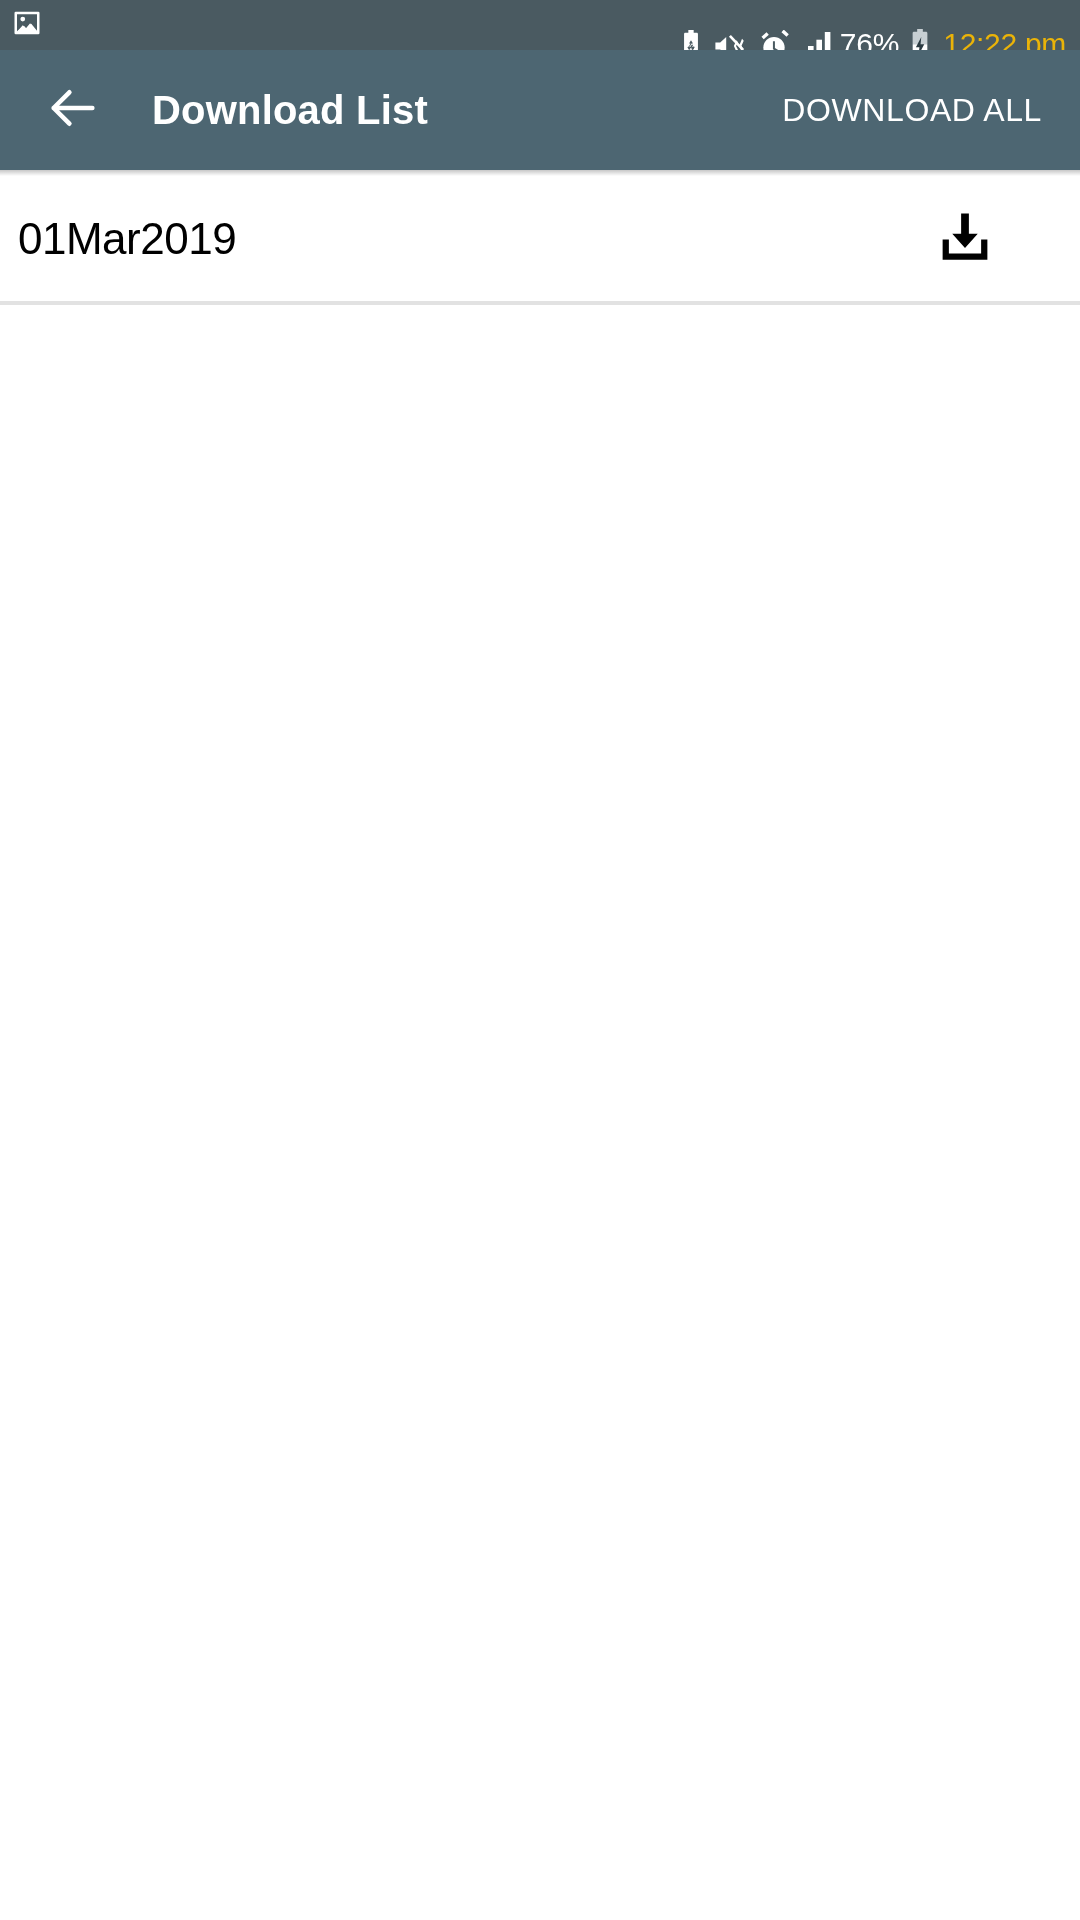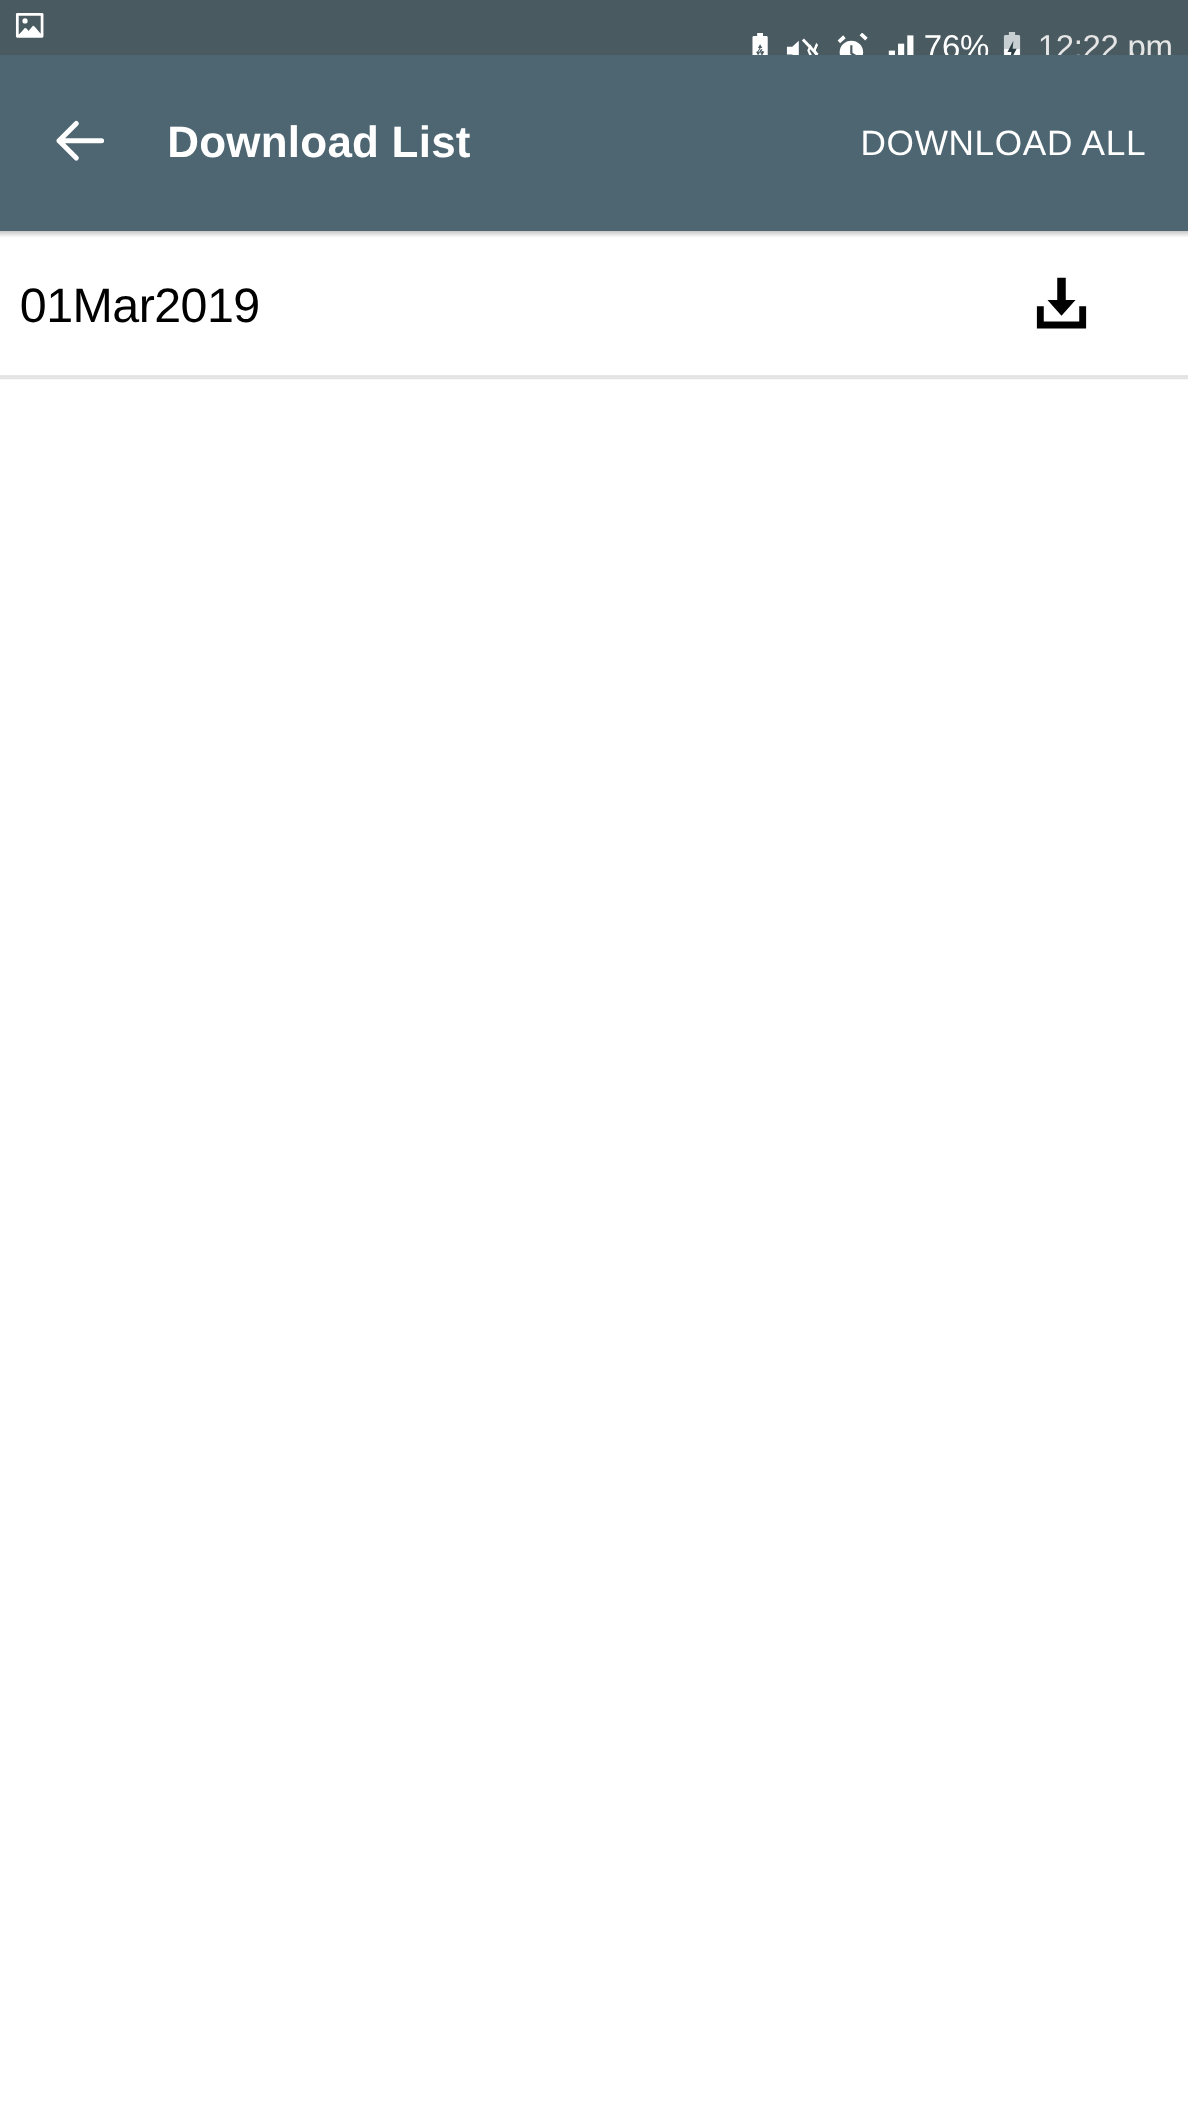--- a/index.html
+++ b/index.html
@@ -28,32 +28,32 @@
   }
   .status-right .sicon{ display:flex; align-items:center; }
   .battery-pct{
     color:#ffffff;
     font-size:30px;
     letter-spacing:-0.2px;
     line-height:1;
     font-weight:400;
   }
   .clock{
-    color:#e5e5e5;
+    color:#eab308;
     font-size:30px;
     line-height:1;
     letter-spacing:-0.3px;
     font-weight:400;
     margin-left:2px;
   }
 
   
   .appbar{
     position:relative;
-    height:160px;
+    height:120px;
     background:#4d6672;
     display:flex;
     align-items:center;
     padding:0 30px 0 36px;
   }
   .back-btn{
     width:74px; height:74px;
     display:flex; align-items:center; justify-content:center;
     flex:0 0 auto;
     cursor:pointer;

